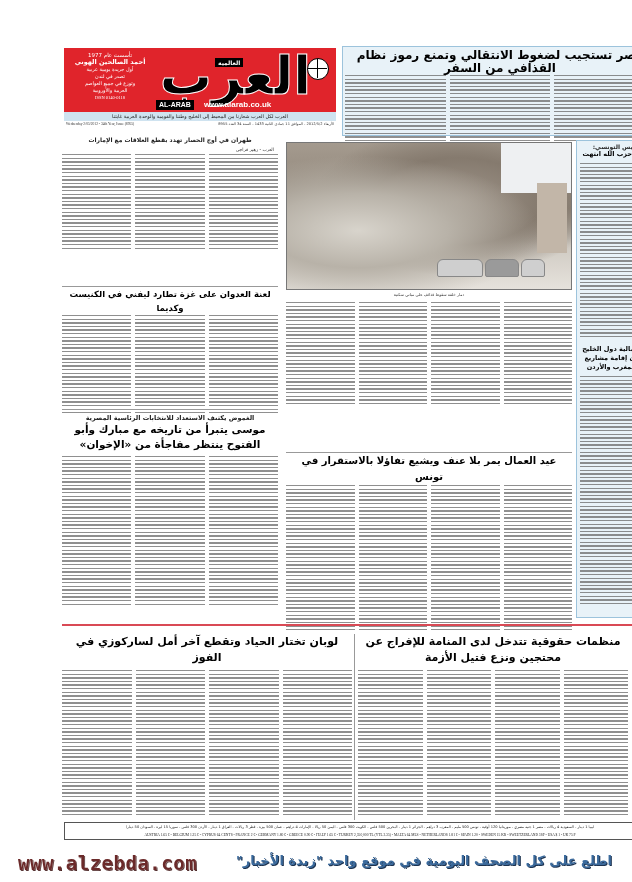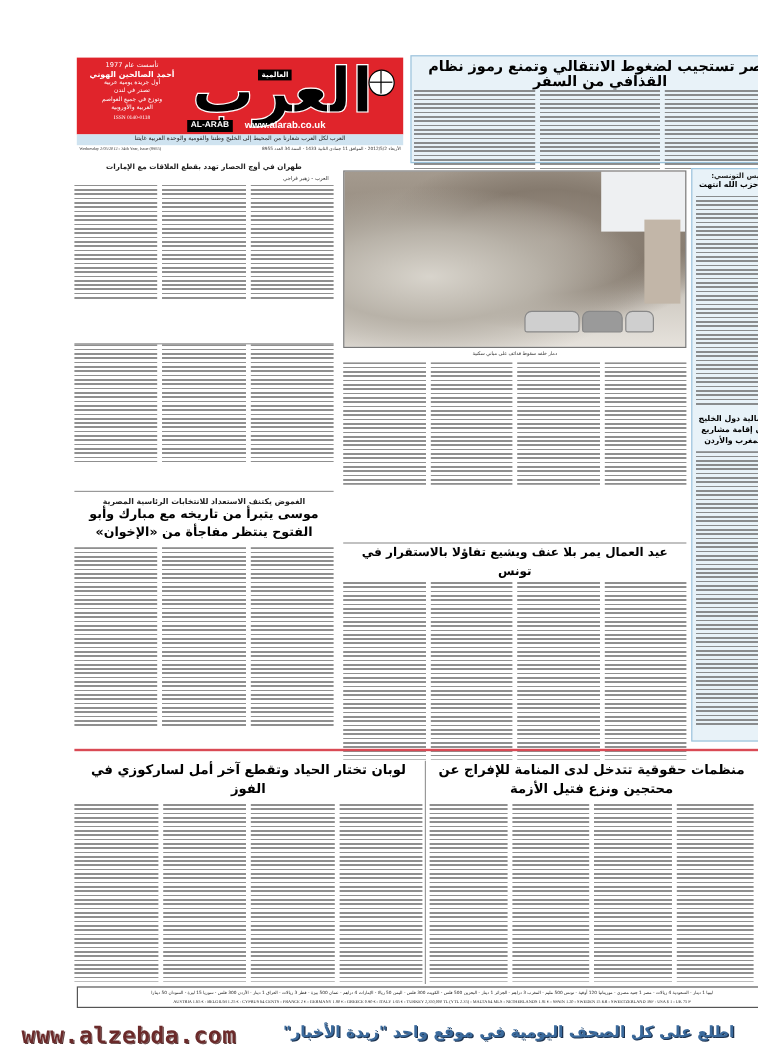--- a/index.html
+++ b/index.html
@@ -140,20 +140,21 @@
     <div class="kicker">طهران في أوج الحصار تهدد بقطع العلاقات مع الإمارات</div>
     <div class="byline" style="margin:4px 4px 2px 0;">العرب - زهير فراجي</div>
     <div class="story-cols" style="position:relative; height:96px;">
       <div class="fill-lines"></div>
       <div class="fill-lines"></div>
       <div class="fill-lines"></div>
     </div>
   </div>
 
   <div class="story-gaza">
+    <div class="hl">لعنة العدوان على غزة تطارد ليفني في الكنيست وكديما</div>
     <div class="story-cols" style="position:relative; height:98px;">
       <div class="fill-lines"></div>
       <div class="fill-lines"></div>
       <div class="fill-lines"></div>
     </div>
   </div>
 
   <div class="story-musa">
     <div class="kicker">الغموض يكتنف الاستعداد للانتخابات الرئاسية المصرية</div>
     <div class="hl">موسى يتبرأ من تاريخه مع مبارك وأبو الفتوح ينتظر مفاجأة من «الإخوان»</div>

